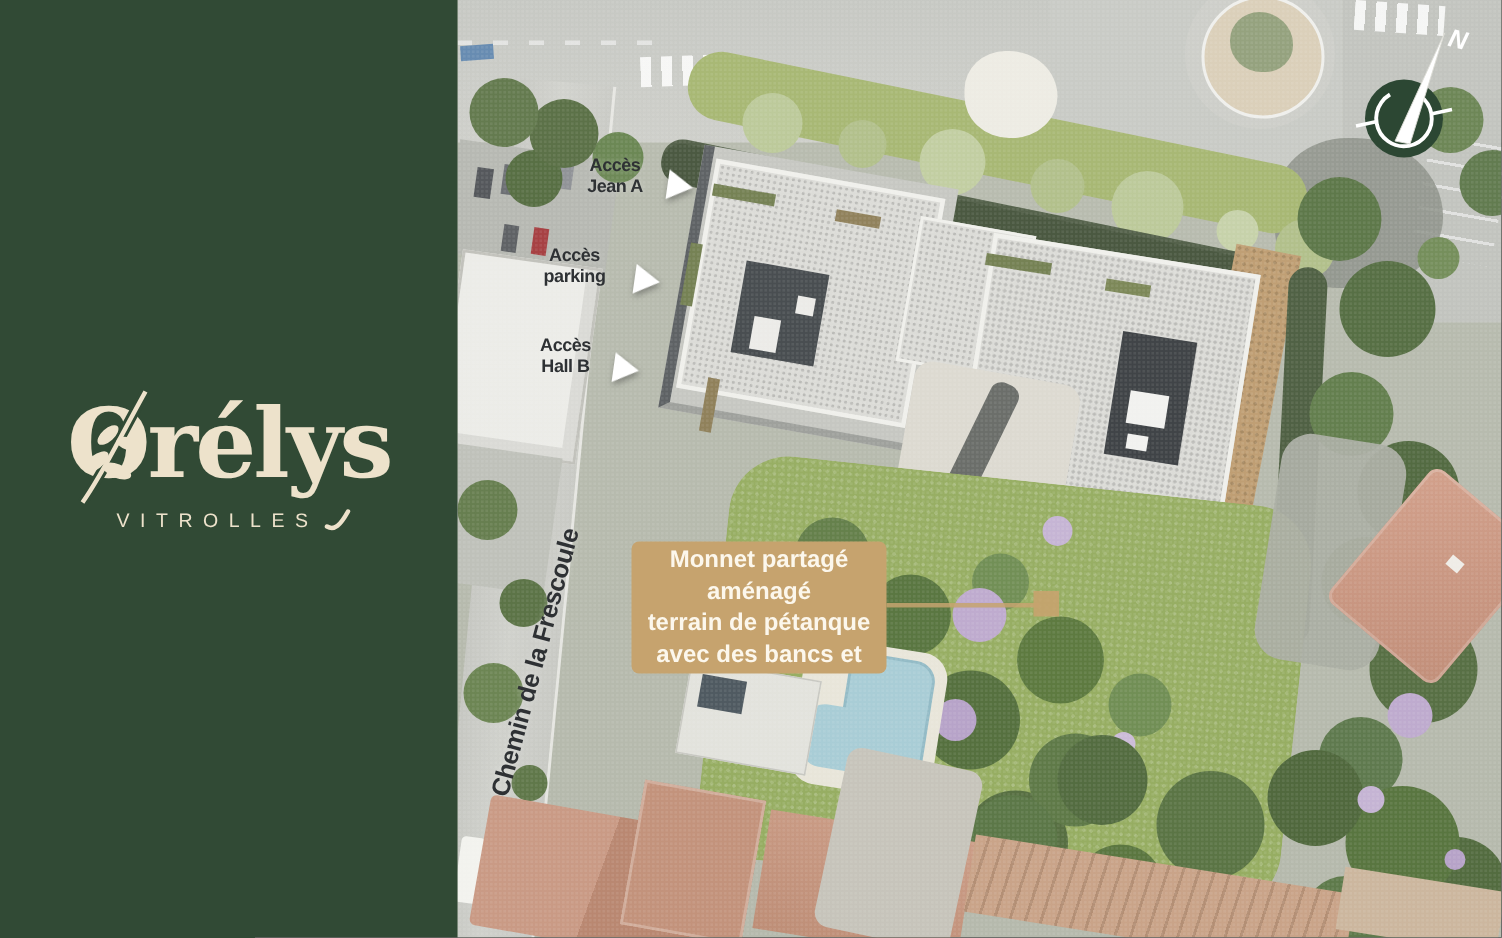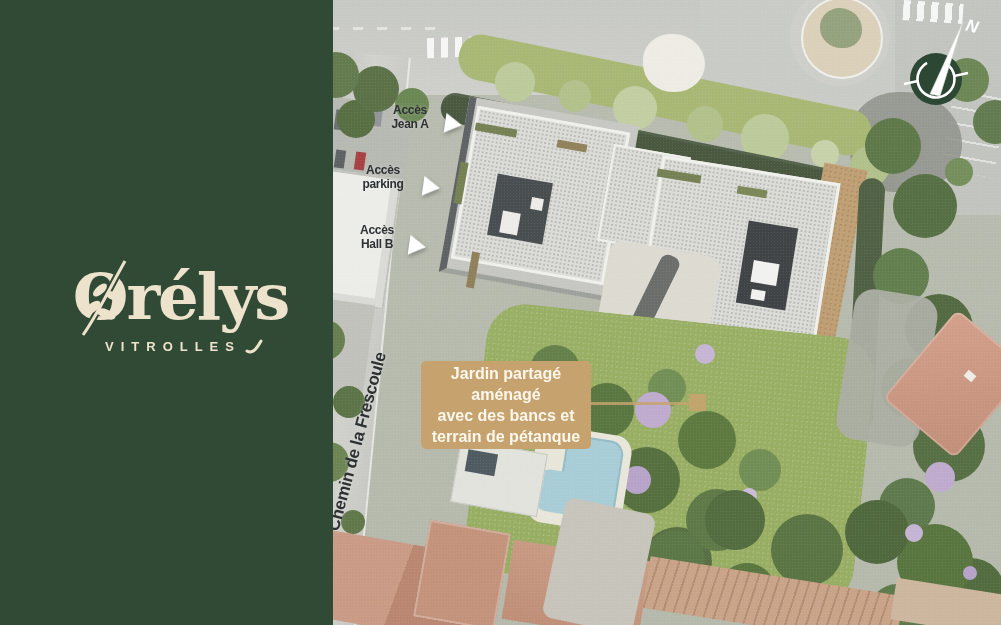--- a/index.html
+++ b/index.html
@@ -2,27 +2,27 @@
 <html><head>
 <meta charset="utf-8">
 <style>
   html,body{margin:0;padding:0;background:#222;}
   .canvas{position:relative;width:1001px;height:625px;overflow:hidden;background:#b9bdb2;
           font-family:"Liberation Sans",sans-serif;}
   .abs{position:absolute;}
 
   
   .panel{left:0;top:0;width:305px;height:625px;background:#314a35;z-index:40;
-         display:flex;flex-direction:column;align-items:center;justify-content:center;padding-left:28px;}
+         display:flex;flex-direction:column;align-items:center;justify-content:center;}
   .logo-wrap{position:relative;margin-top:-6px;text-align:center;}
   .logo-name{position:relative;font-family:"DejaVu Serif",serif;font-weight:700;
              font-size:64px;line-height:1;color:#ede2cb;letter-spacing:-2px;margin:0;}
   .branch-svg{position:absolute;left:-4px;top:-12px;}
   .logo-city{margin-top:10px;display:flex;align-items:center;justify-content:center;gap:4px;
-             color:#ede2cb;font-size:13px;font-weight:700;letter-spacing:7px;text-indent:7px;}
+             color:#ede2cb;font-size:13px;font-weight:400;letter-spacing:7px;text-indent:7px;}
 
   
   .aerial{left:305px;top:0;width:696px;height:625px;background:#b4b8ab;overflow:hidden;}
   .grain{left:0;top:0;right:0;bottom:0;z-index:18;pointer-events:none;
          background-image:radial-gradient(rgba(255,255,255,.08) 1px,transparent 1px);
          background-size:3px 3px;}
   .haze{left:0;top:0;right:0;bottom:0;z-index:19;pointer-events:none;
         background:linear-gradient(rgba(244,244,238,.07),rgba(205,210,198,.05));}
 
   .roof{background-color:#dbdbd7;
@@ -212,24 +212,24 @@
       <div>Accès</div>
       <div>Hall B</div>
     </div>
     <div class="abs arrow-right" style="left:104px;top:236px;"></div>
 
     <div class="abs map-label" style="left:-58px;top:432px;width:220px;font-size:17px;white-space:nowrap;transform:rotate(-75deg);">Chemin de la Frescoule</div>
 
     <div class="abs c-line" style="left:286px;top:402px;width:102px;"></div>
     <div class="abs c-marker" style="left:384px;top:394px;"></div>
     <div class="abs callout" style="left:116px;top:361px;">
-      <div>Jardin partagé</div>
+      <div>Monnet partagé</div>
       <div>aménagé</div>
+      <div>terrain de pétanque</div>
       <div>avec des bancs et</div>
-      <div>terrain de pétanque</div>
     </div>
 
     <svg class="abs" style="left:585px;top:14px;z-index:24;" width="110" height="96" viewBox="0 0 110 96">
       <circle cx="46" cy="65" r="26" fill="#2c4733"></circle>
       <circle cx="46" cy="65" r="18.5" fill="none" stroke="#ffffff" stroke-width="2.6" stroke-dasharray="95 22" transform="rotate(-55 46 65)"></circle>
       <line x1="14" y1="70" x2="28" y2="67" stroke="#ffffff" stroke-width="2.4"></line>
       <line x1="64" y1="62" x2="78" y2="59" stroke="#ffffff" stroke-width="2.4"></line>
       <polygon points="40,80 50,82 73,8" fill="#ffffff" stroke="#dcdcd6" stroke-width="0.6"></polygon>
       <text x="76" y="18" fill="#ffffff" font-family="Liberation Sans, sans-serif" font-size="17" font-weight="bold" font-style="italic" transform="rotate(14 82 12)">N</text>
     </svg>

